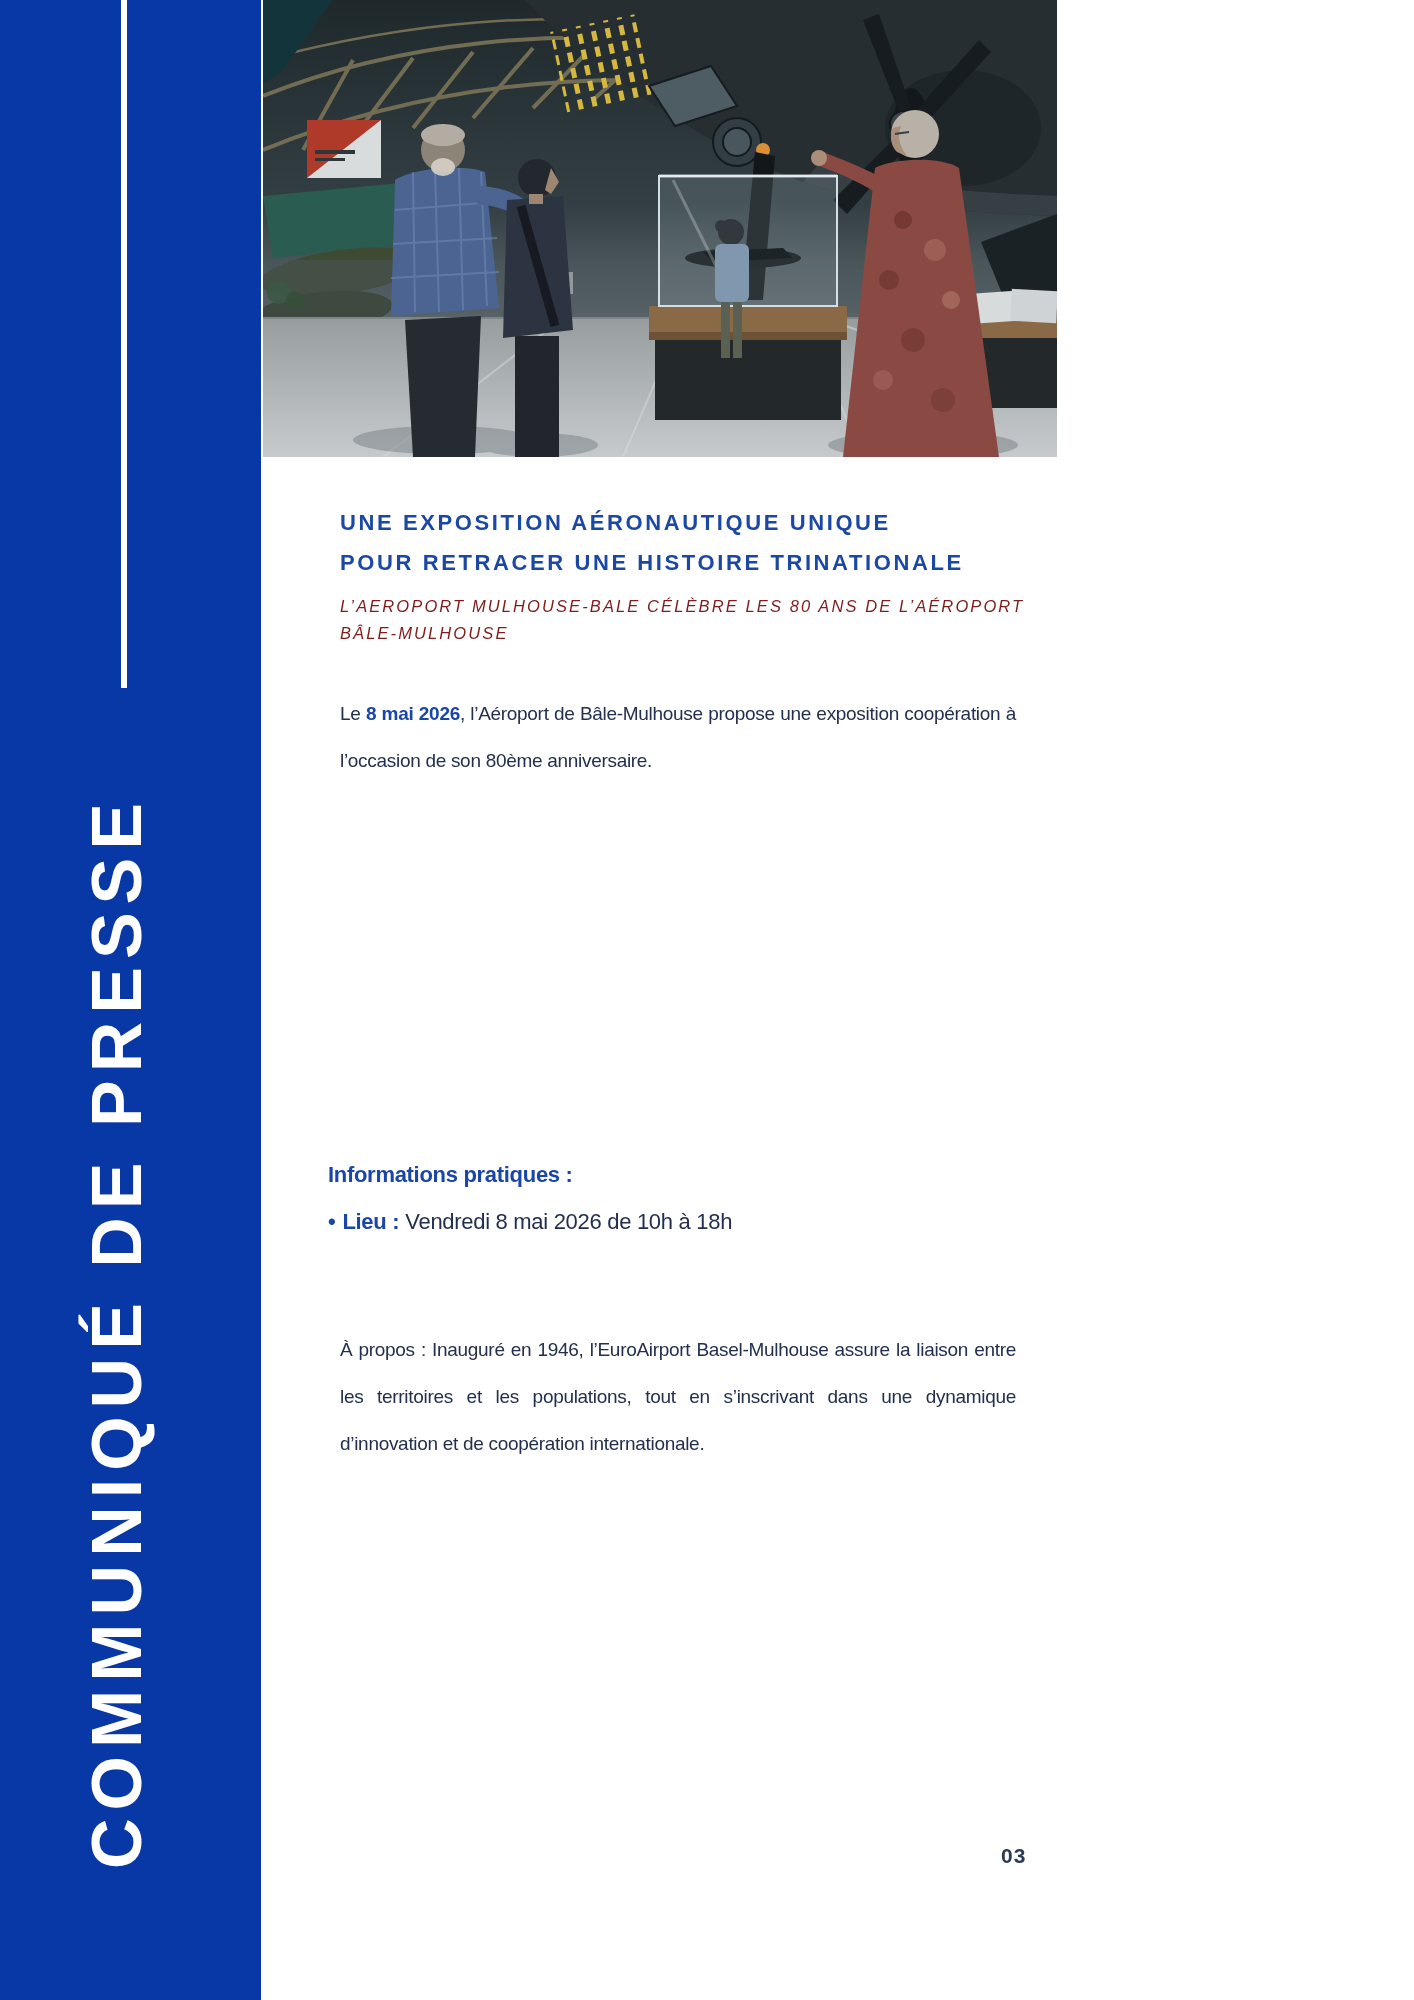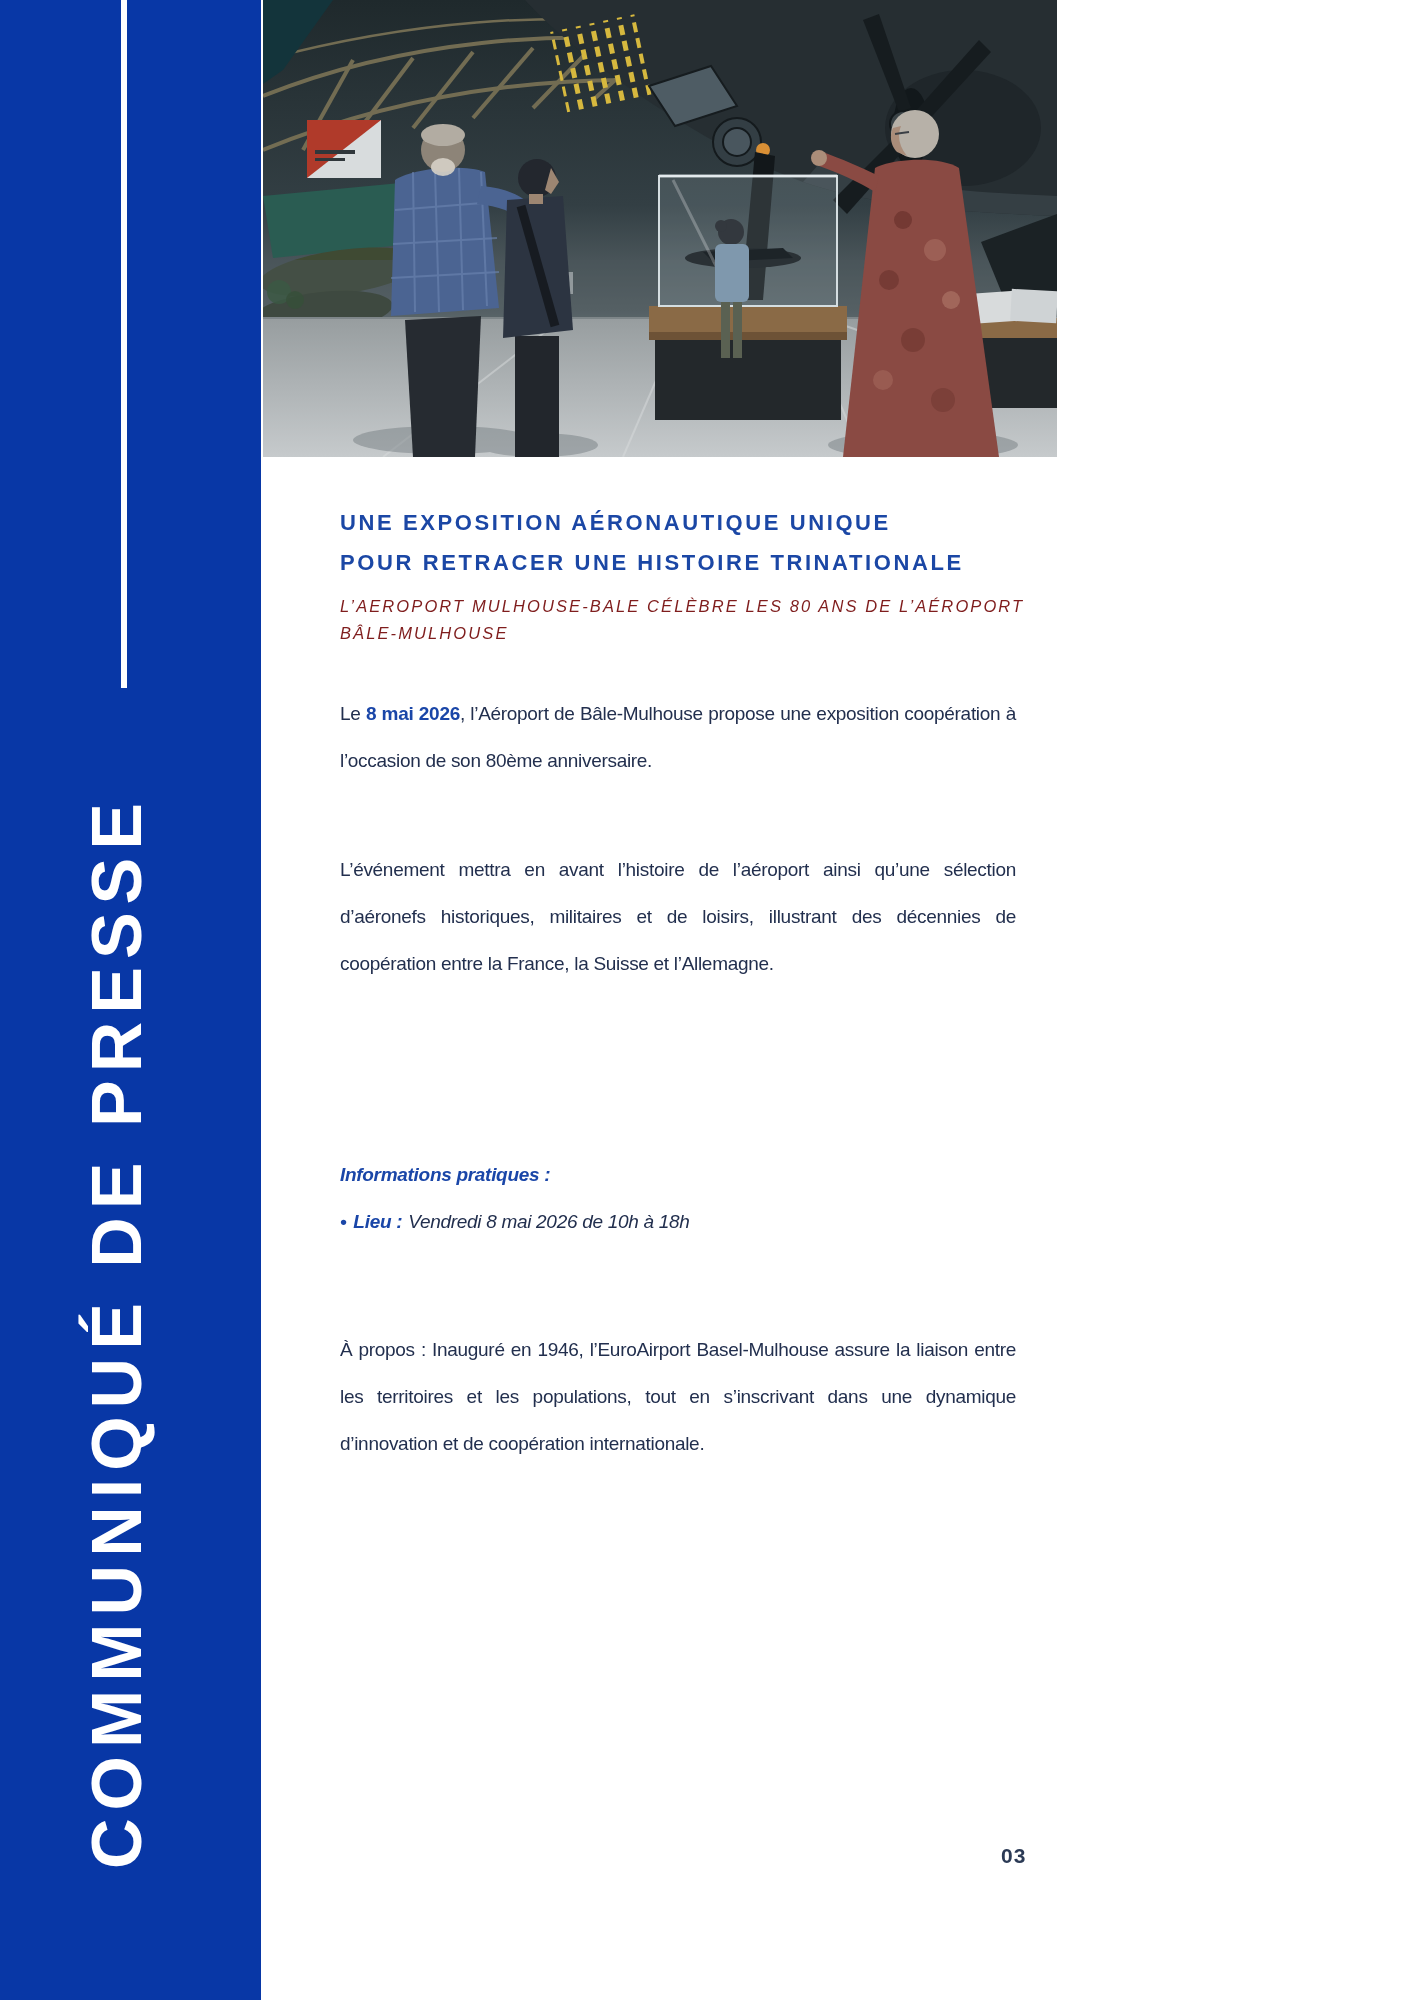--- a/index.html
+++ b/index.html
@@ -20,22 +20,22 @@
     color:#1b47a5;font-size:22px;font-weight:700;letter-spacing:2.6px;line-height:40px;}
   .subtitle{position:absolute;left:340px;top:593px;width:690px;
     color:#7f1d1d;font-size:16.5px;font-style:italic;letter-spacing:2.1px;line-height:27px;}
   .body-text{position:absolute;left:340px;width:676px;color:#222f4e;
     font-size:19px;line-height:47px;text-align:justify;letter-spacing:-0.3px;}
   .body-text p{margin:0;text-align:justify;}
   #p-intro{top:690px}
   #p-body{top:846px}
   #p-about{top:1326px}
   .accent{color:#1a46a8;font-weight:700;}
-  .info-block{position:absolute;left:340px;top:1151px;width:700px;
-    color:#222f4e;font-size:19px;line-height:47px;letter-spacing:-0.3px;font-style:italic;}
+  .info-block{position:absolute;left:328px;top:1151px;width:700px;
+    color:#222f4e;font-size:22px;line-height:47px;letter-spacing:-0.3px;}
   .info-heading{color:#1a46a8;font-weight:700;}
   .info-line{white-space:nowrap;}
   .bullet{color:#1a46a8;font-weight:700;margin-right:7px;}
   .info-label{color:#1a46a8;font-weight:700;margin-right:6px;}
   .page-number{position:absolute;left:1001px;top:1844px;font-size:21px;
     color:#2b3a55;letter-spacing:1px;font-weight:bold;}
 </style>
 </head>
 <body>
 
@@ -214,21 +214,20 @@
 
 <div class="subtitle">L’AEROPORT MULHOUSE-BALE CÉLÈBRE LES 80 ANS DE L’AÉROPORT BÂLE-MULHOUSE</div>
 
 <div class="body-text" id="p-intro">
   <p>
     <span>Le </span><span class="accent">8 mai 2026</span><span>, l’Aéroport de Bâle-Mulhouse propose une exposition coopération à l’occasion de son 80ème anniversaire.</span>
   </p>
 </div>
 
 <div class="body-text" id="p-body">
-  <p>L’événement mettra en avant l’histoire de l’aéroport ainsi qu’une sélection d’aéronefs historiques, militaires et de loisirs, illustrant des décennies de coopération entre la France, la Suisse et l’Allemagne.</p>
 </div>
 
 <section class="info-block">
   <div class="info-heading">Informations pratiques :</div>
   <div class="info-line">
     <span class="bullet">•</span><span class="info-label">Lieu :</span><span>Vendredi 8 mai 2026 de 10h à 18h</span>
   </div>
 </section>
 
 <div class="body-text" id="p-about">

